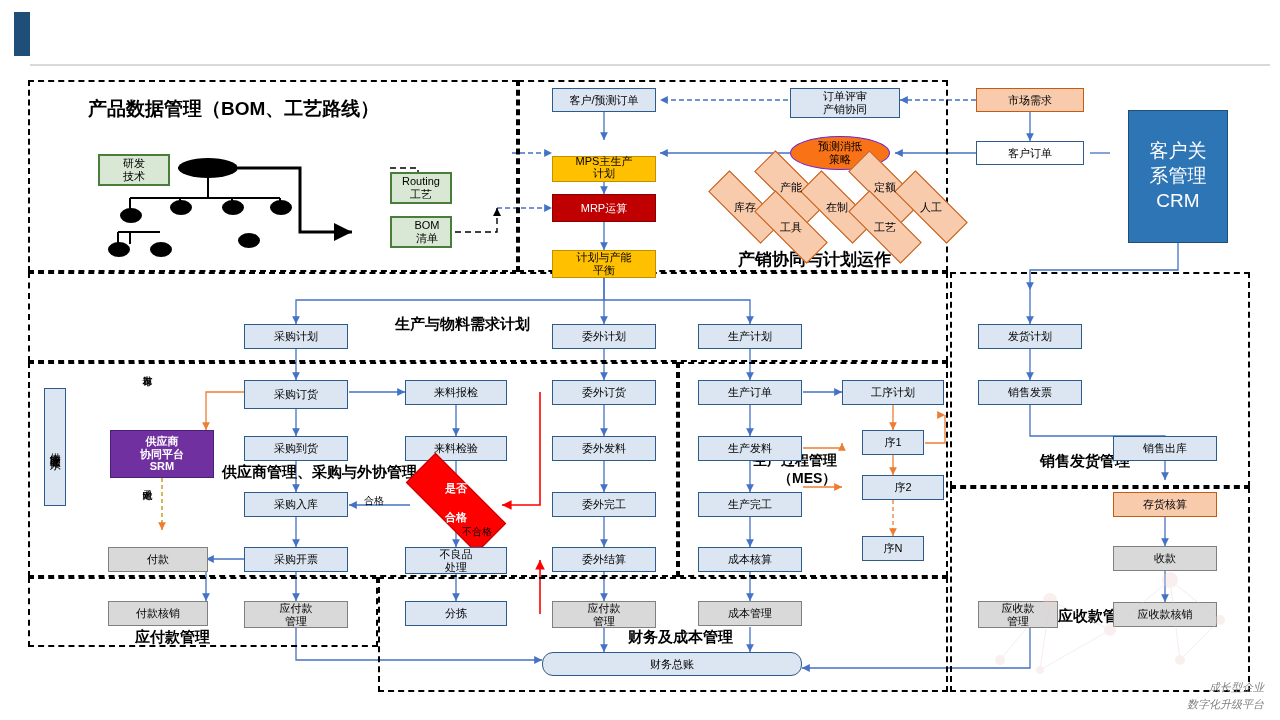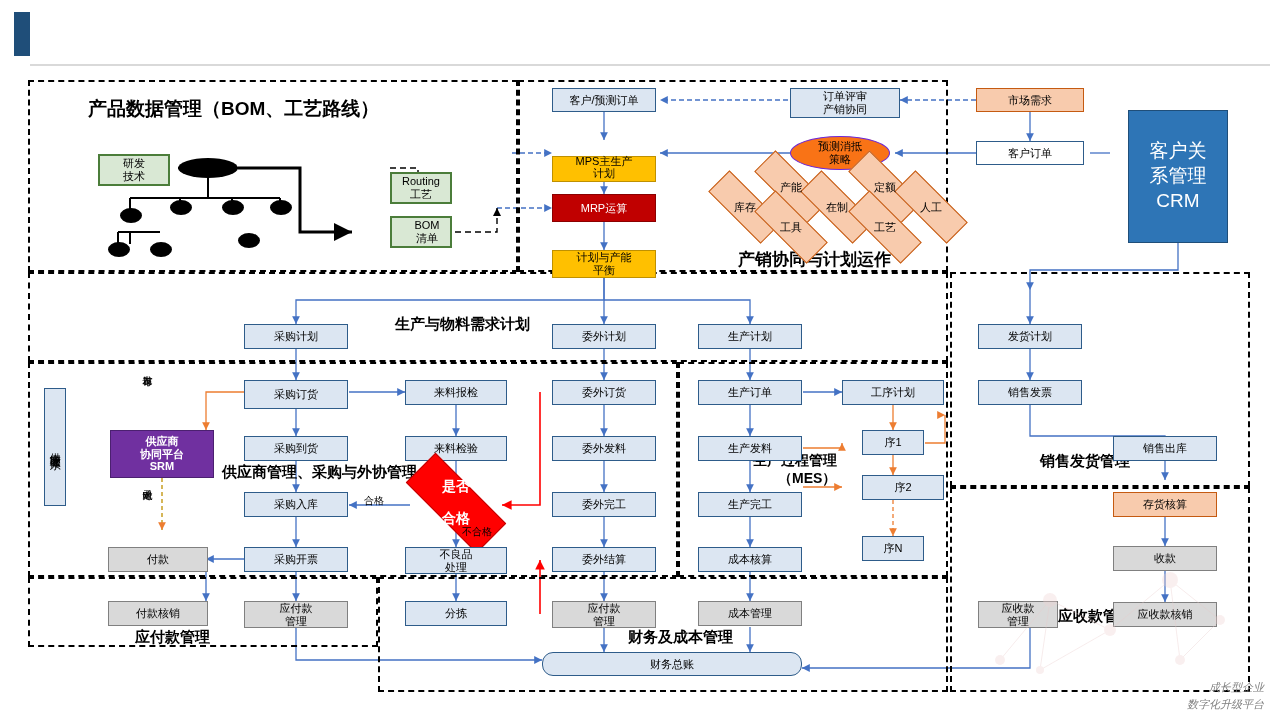--- a/index.html
+++ b/index.html
@@ -36,21 +36,21 @@
   .n-purple{background:#7030A0;border-color:#4B2070;color:#fff;font-weight:bold;}
   .n-gray{background:#D9D9D9;border-color:#808080;}
   .n-crm{background:#2E75B6;border:1px solid #1F4E79;color:#fff;font-size:19px;line-height:1.3;font-weight:normal;}
   .n-vert{writing-mode:vertical-rl;text-orientation:upright;font-size:11px;background:#DCE6F2;border-color:#2E5C8A;letter-spacing:1px;}
 
   .diamond{position:absolute;display:flex;align-items:center;justify-content:center;}
   .diamond .dshape{position:absolute;left:0;top:0;width:100%;height:100%;
      background:#F8CBAD;border:1px solid #C55A11;transform:rotate(45deg);box-sizing:border-box;}
   .diamond .dtext{position:relative;font-size:11px;color:#000;z-index:2;}
   .diamond.red .dshape{background:#FF0000;border-color:#C00000;}
-  .diamond.red .dtext{color:#fff;font-weight:bold;font-size:14px;gap:14px;}
+  .diamond.red .dtext{color:#fff;font-weight:bold;font-size:11px;gap:14px;}
 
   .footer-note{position:absolute;right:16px;bottom:8px;font-size:11px;color:#7F7F7F;font-style:italic;text-align:right;line-height:1.5;}
 
   .deco{position:absolute;right:40px;bottom:30px;width:260px;height:150px;opacity:.35;}
   .edge-label{position:absolute;font-size:10px;color:#000;white-space:nowrap;}
   .edge-label.vert{writing-mode:vertical-rl;text-orientation:upright;}
 </style>
 </head>
 <body>
 

